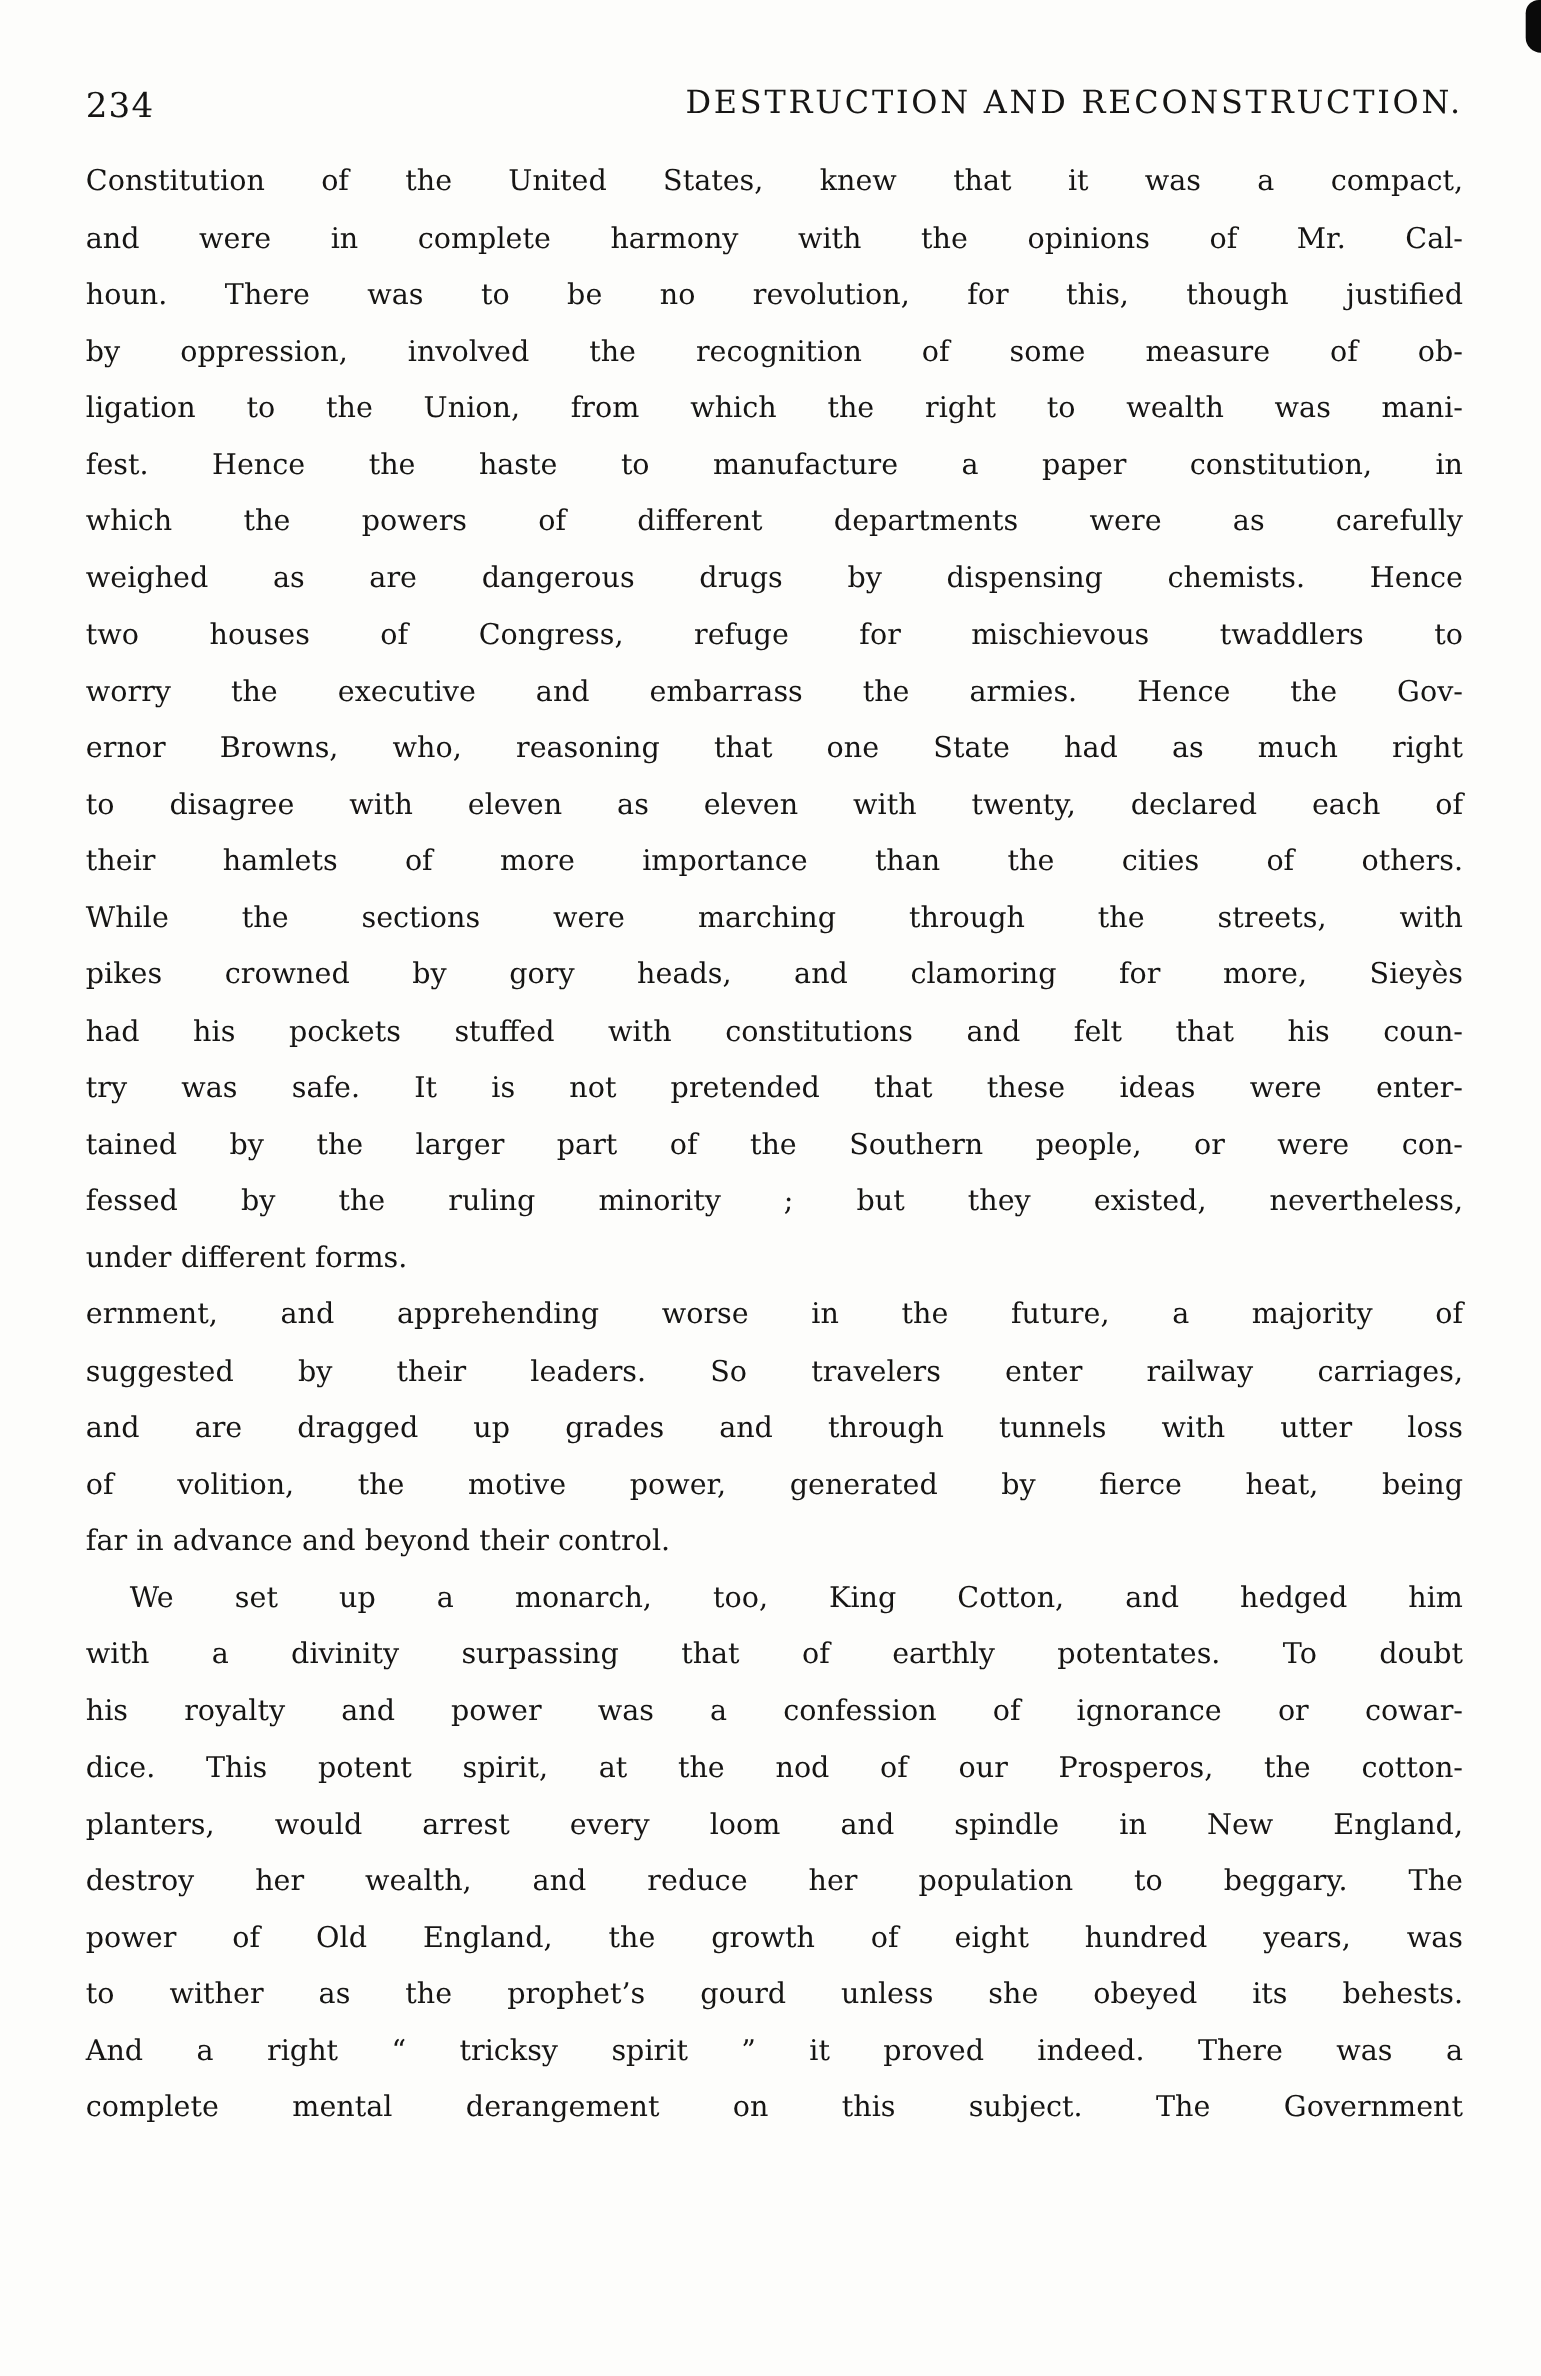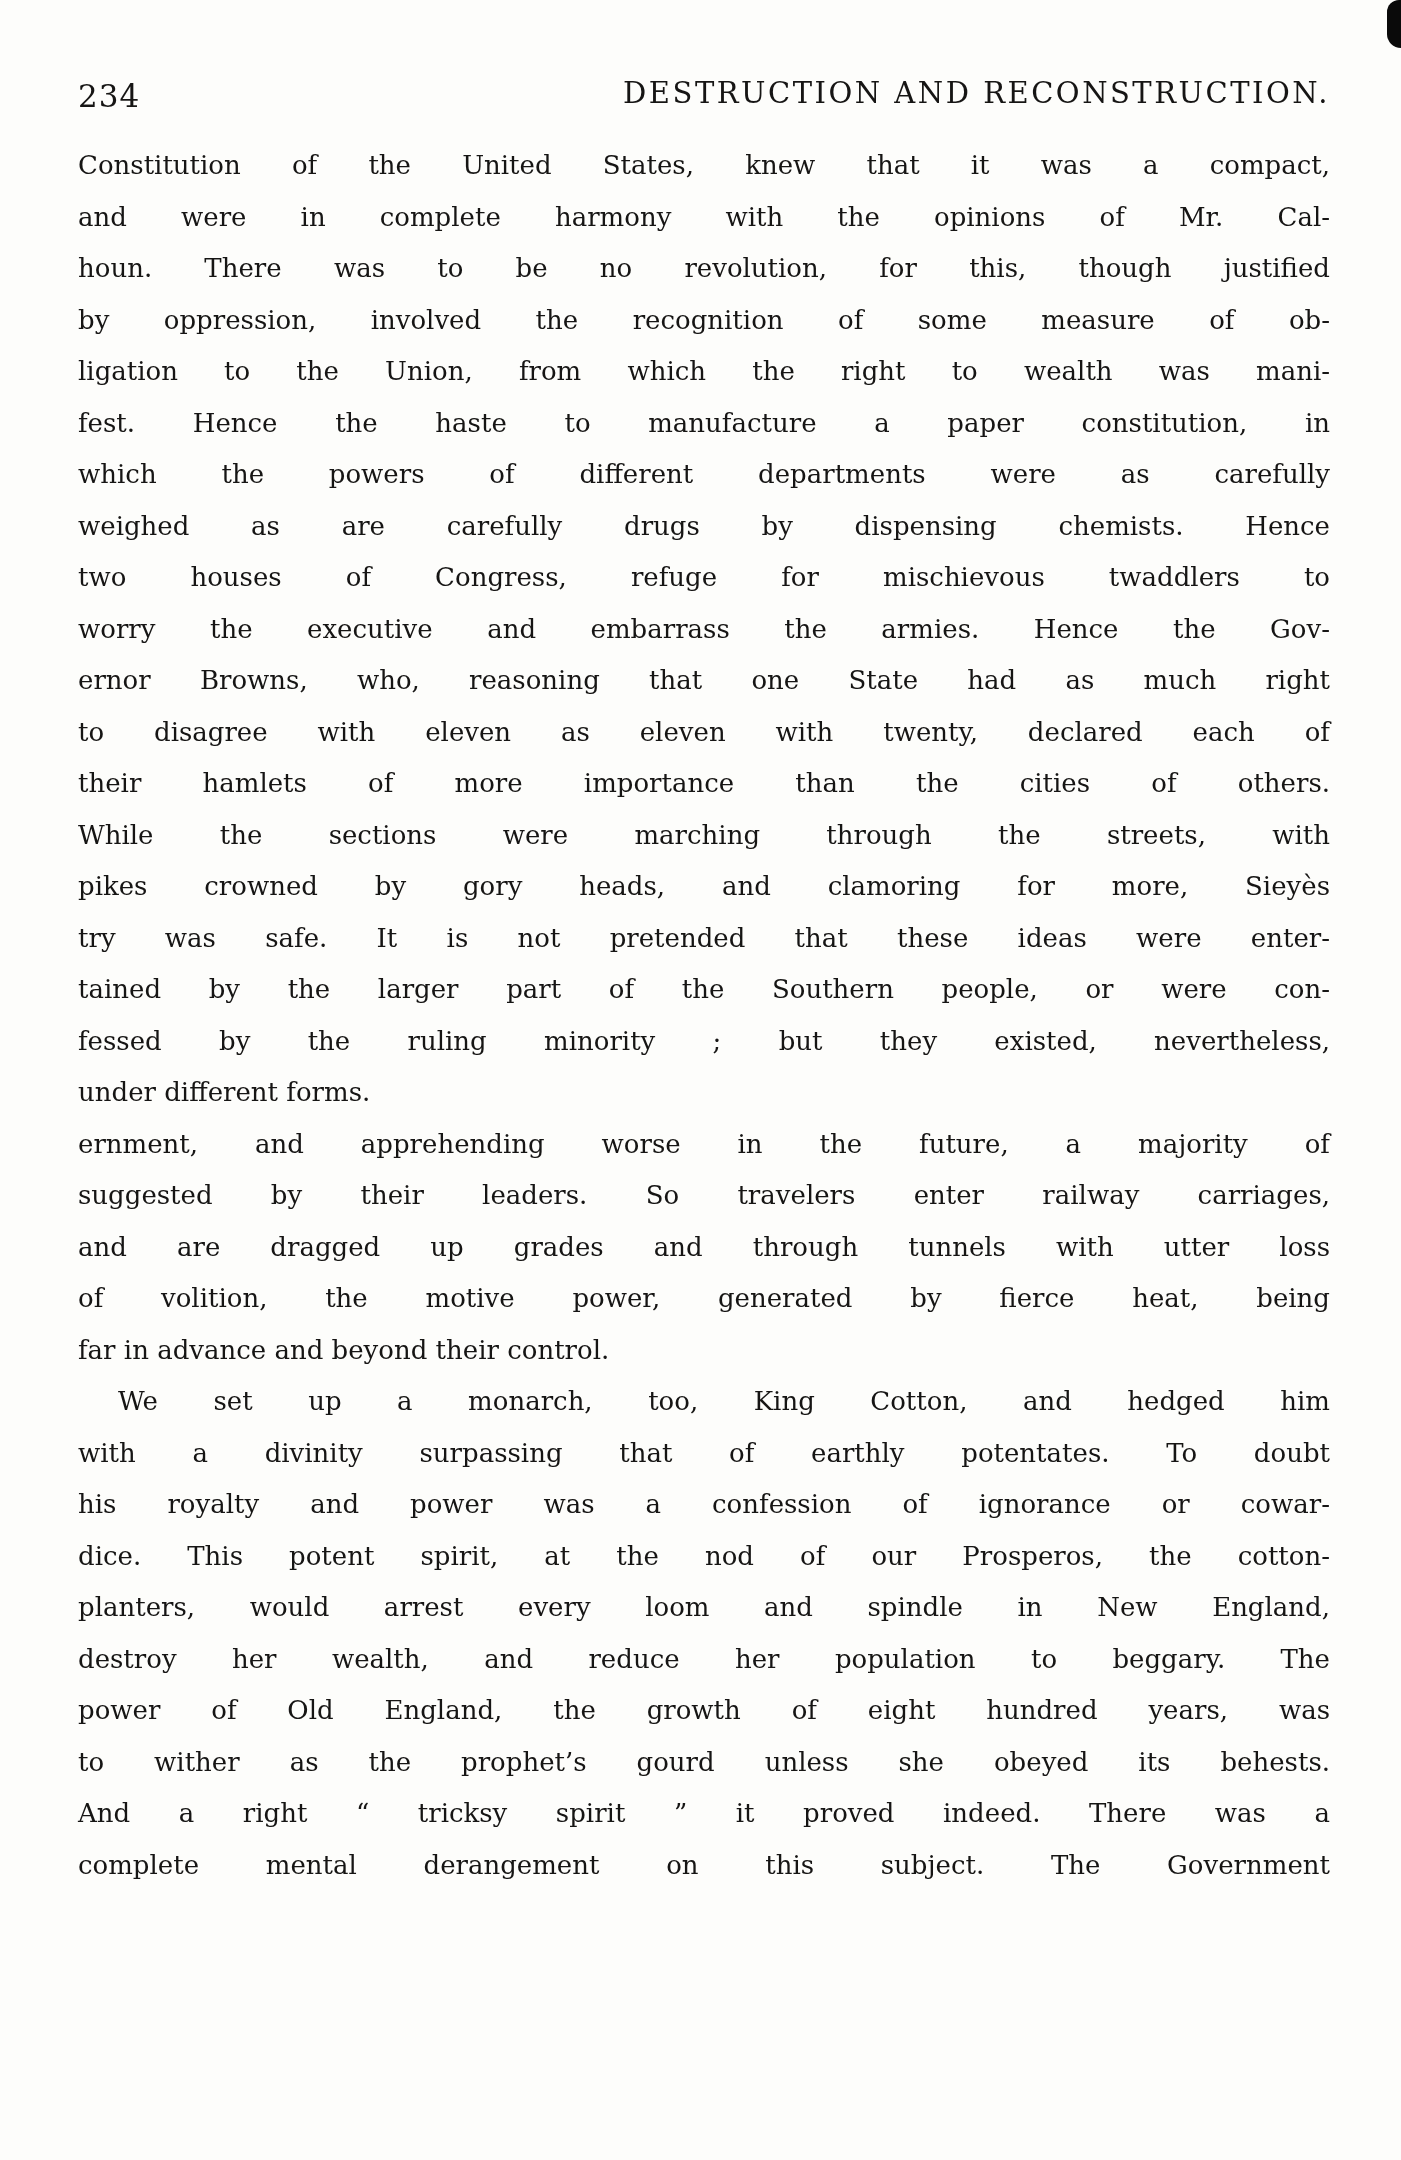--- a/index.html
+++ b/index.html
@@ -76,28 +76,29 @@
     <span class="title">DESTRUCTION AND RECONSTRUCTION.</span>
   </header>
   <main class="body-block">
       <div class="line">Constitution of the United States, knew that it was a compact,</div>
       <div class="line">and were in complete harmony with the opinions of Mr. Cal-</div>
       <div class="line">houn.  There was to be no revolution, for this, though justified</div>
       <div class="line">by oppression, involved the recognition of some measure of ob-</div>
       <div class="line">ligation to the Union, from which the right to wealth was mani-</div>
       <div class="line">fest.  Hence the haste to manufacture a paper constitution, in</div>
       <div class="line">which the powers of different departments were as carefully</div>
-      <div class="line">weighed as are carefully drugs by dispensing chemists.  Hence</div>
+      <div class="line">weighed as are dangerous drugs by dispensing chemists.  Hence</div>
       <div class="line">two houses of Congress, refuge for mischievous twaddlers to</div>
       <div class="line">worry the executive and embarrass the armies.  Hence the Gov-</div>
       <div class="line">ernor Browns, who, reasoning that one State had as much right</div>
       <div class="line">to disagree with eleven as eleven with twenty, declared each of</div>
       <div class="line">their hamlets of more importance than the cities of others.</div>
       <div class="line">While the sections were marching through the streets, with</div>
       <div class="line">pikes crowned by gory heads, and clamoring for more, Sieyès</div>
+      <div class="line">had his pockets stuffed with constitutions and felt that his coun-</div>
       <div class="line">try was safe.  It is not pretended that these ideas were enter-</div>
       <div class="line">tained by the larger part of the Southern people, or were con-</div>
       <div class="line">fessed by the ruling minority ; but they existed, nevertheless,</div>
       <div class="line para-end">under different forms.</div>
       <div class="line">ernment, and apprehending worse in the future, a majority of</div>
       <div class="line">suggested by their leaders.  So travelers enter railway carriages,</div>
       <div class="line">and are dragged up grades and through tunnels with utter loss</div>
       <div class="line">of volition, the motive power, generated by fierce heat, being</div>
       <div class="line para-end">far in advance and beyond their control.</div>
       <div class="line indent">We set up a monarch, too, King Cotton, and hedged him</div>

